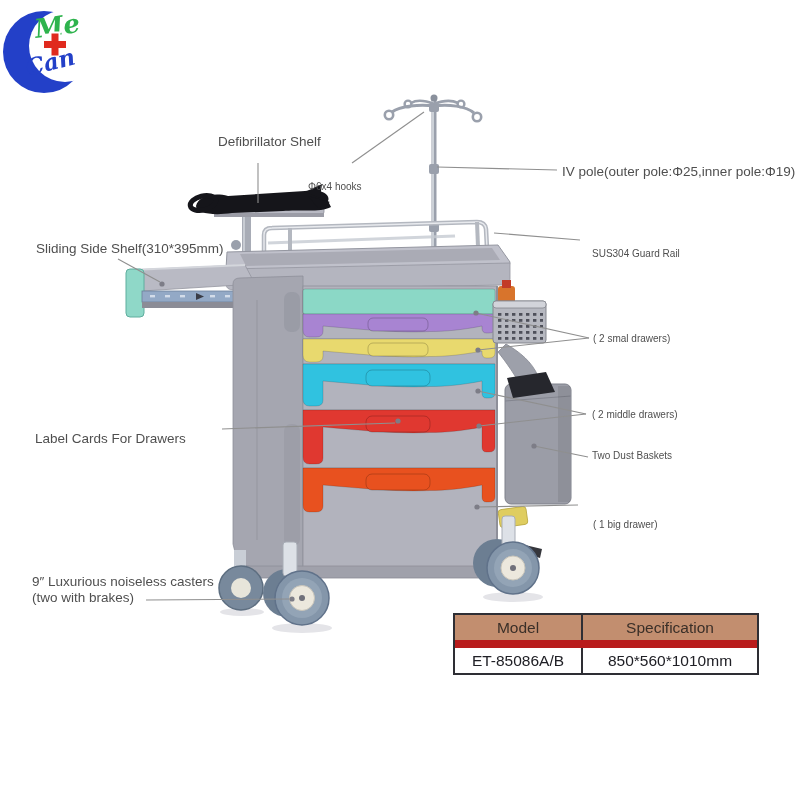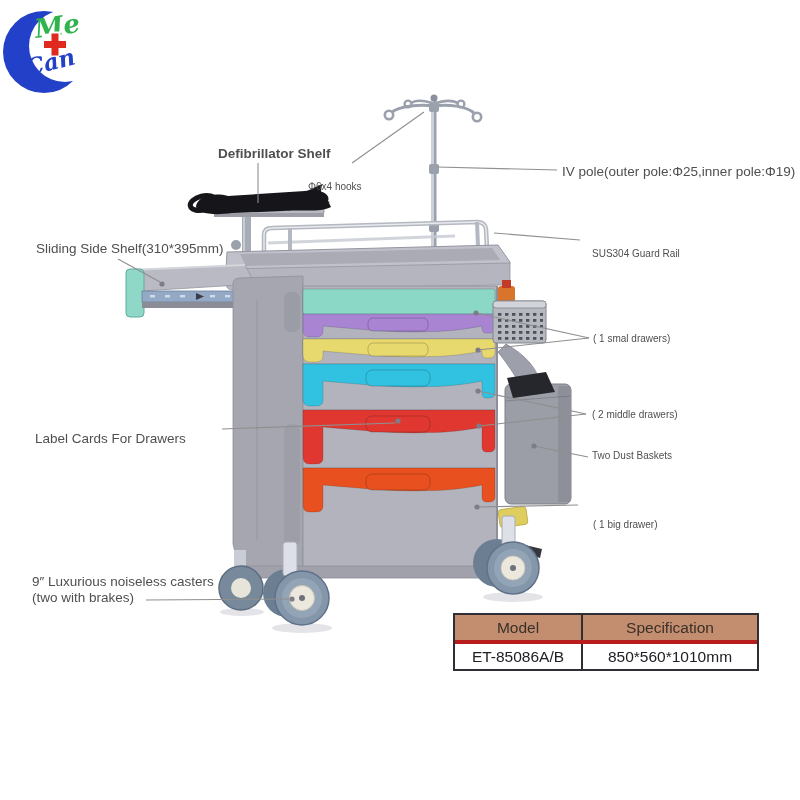--- a/index.html
+++ b/index.html
@@ -5,21 +5,21 @@
   html,body{margin:0;padding:0;background:#ffffff;}
   #canvas{position:relative;width:800px;height:800px;background:#ffffff;overflow:hidden;
           font-family:"Liberation Sans", sans-serif;}
   #art{position:absolute;left:0;top:0;}
   .lbl{position:absolute;color:#4f4f4f;font-size:13.5px;line-height:16px;white-space:nowrap;}
   .lbl.big{font-size:10px;}
   
   .spec-table{position:absolute;left:453px;top:613px;width:302px;border:2px solid #2e2e34;
               background:#ffffff;font-size:15.5px;color:#202026;}
   .spec-row{display:grid;grid-template-columns:128px 174px;height:25px;}
-  .spec-row.header{background:#c28e6f;color:#3a2f28;border-bottom:4px solid #b91c1c;}
+  .spec-row.header{background:#c28e6f;color:#3a2f28;border-bottom:8px solid #b91c1c;}
   .spec-cell{display:flex;align-items:center;justify-content:center;}
   .spec-cell:first-child{border-right:2px solid #2e2e34;}
 </style>
 </head>
 <body>
 
 <div id="canvas">
 
   <svg id="art" width="800" height="800" viewBox="0 0 800 800">
     <defs>
@@ -212,26 +212,26 @@
       <circle cx="478" cy="350" r="2.6"></circle>
       <circle cx="478" cy="391" r="2.6"></circle>
       <circle cx="479" cy="426" r="2.6"></circle>
       <circle cx="534" cy="446" r="2.6"></circle>
       <circle cx="477" cy="507" r="2.6"></circle>
       <circle cx="398" cy="421" r="2.6"></circle>
       <circle cx="292" cy="599" r="2.6"></circle>
     </g>
   </svg>
 
-  <div class="lbl" style="left:218px;top:146px;font-weight:bold;">Defibrillator Shelf</div>
+  <div class="lbl" style="left:218px;top:134px;">Defibrillator Shelf</div>
   <div class="lbl big" style="left:308px;top:179px;">Φ6x4 hooks</div>
   <div class="lbl" style="left:562px;top:164px;">IV pole(outer pole:Φ25,inner pole:Φ19)</div>
   <div class="lbl" style="left:36px;top:241px;">Sliding Side Shelf(310*395mm)</div>
   <div class="lbl big" style="left:592px;top:246px;">SUS304  Guard Rail</div>
-  <div class="lbl big" style="left:593px;top:331px;">( 1 smal drawers)</div>
+  <div class="lbl big" style="left:593px;top:331px;">( 2 smal drawers)</div>
   <div class="lbl big" style="left:592px;top:407px;">( 2 middle drawers)</div>
   <div class="lbl big" style="left:592px;top:448px;text-align:center;">Two Dust Baskets</div>
   <div class="lbl big" style="left:593px;top:506px;margin-top:11px;">( 1 big drawer)</div>
   <div class="lbl" style="left:35px;top:431px;">Label Cards For Drawers</div>
   <div class="lbl" style="left:32px;top:574px;">
     <div>9″ Luxurious noiseless casters</div>
     <div>(two with brakes)</div>
   </div>
 
   <div class="spec-table">

